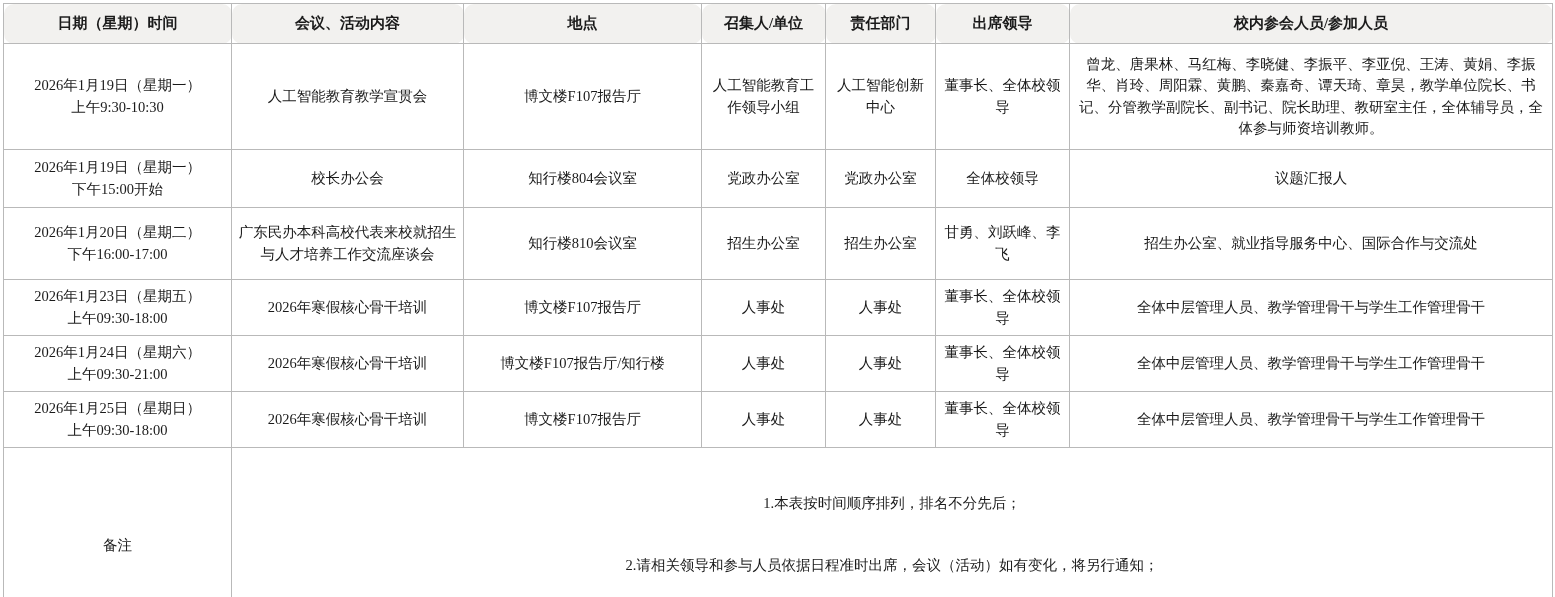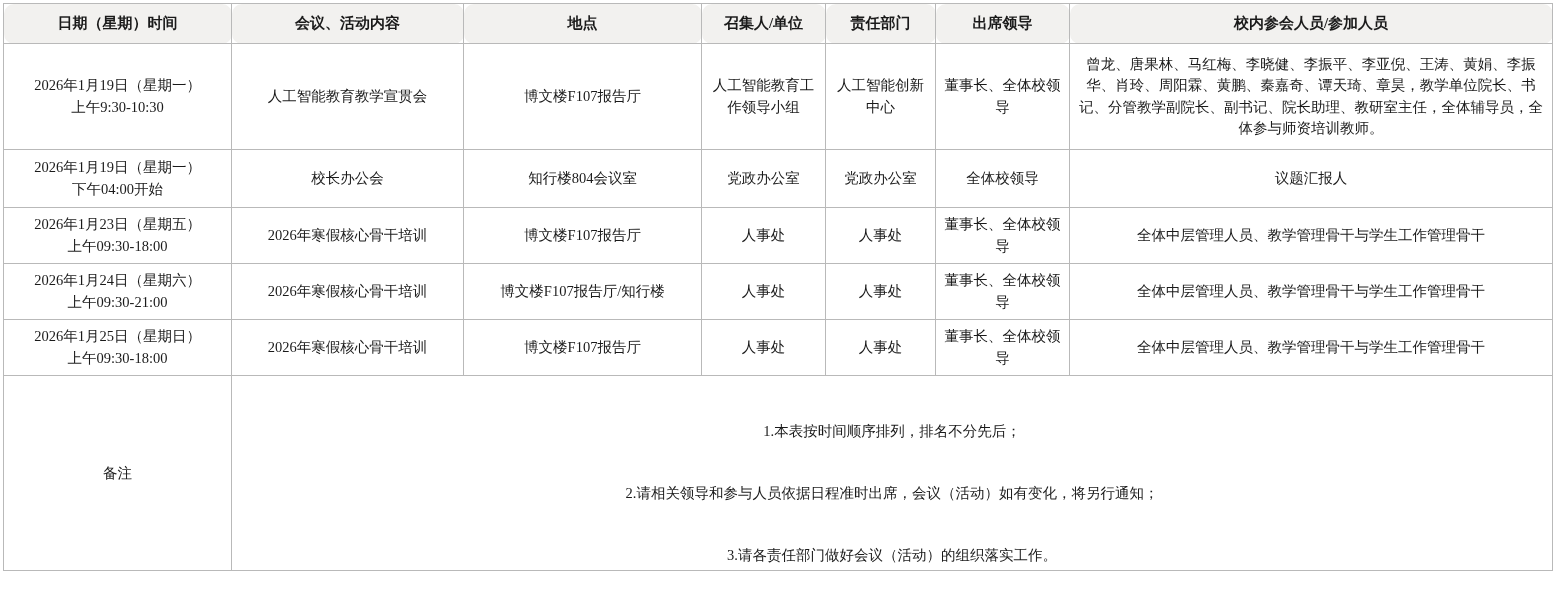--- a/index.html
+++ b/index.html
@@ -101,28 +101,40 @@
         <td>人工智能教育教学宣贯会</td>
         <td>博文楼F107报告厅</td>
         <td>人工智能教育工作领导小组</td>
         <td>人工智能创新中心</td>
         <td>董事长、全体校领导</td>
         <td class="attend-wrap">曾龙、唐果林、马红梅、李晓健、李振平、李亚倪、王涛、黄娟、李振华、肖玲、周阳霖、黄鹏、秦嘉奇、谭天琦、章昊，教学单位院长、书记、分管教学副院长、副书记、院长助理、教研室主任，全体辅导员，全体参与师资培训教师。</td>
       </tr>
       <tr class="r1">
         <td class="date-cell">
             <div>2026年1月19日（星期一）</div>
-            <div>下午04:00开始</div>
+            <div>下午15:00开始</div>
           </td>
         <td>校长办公会</td>
         <td>知行楼804会议室</td>
         <td>党政办公室</td>
         <td>党政办公室</td>
         <td>全体校领导</td>
         <td>议题汇报人</td>
+      </tr>
+      <tr class="r2">
+        <td class="date-cell">
+            <div>2026年1月20日（星期二）</div>
+            <div>下午16:00-17:00</div>
+          </td>
+        <td class="left-align">广东民办本科高校代表来校就招生与人才培养工作交流座谈会</td>
+        <td>知行楼810会议室</td>
+        <td>招生办公室</td>
+        <td>招生办公室</td>
+        <td>甘勇、刘跃峰、李飞</td>
+        <td>招生办公室、就业指导服务中心、国际合作与交流处</td>
       </tr>
       <tr class="r4">
         <td class="date-cell">
             <div>2026年1月23日（星期五）</div>
             <div>上午09:30-18:00</div>
           </td>
         <td>2026年寒假核心骨干培训</td>
         <td>博文楼F107报告厅</td>
         <td>人事处</td>
         <td>人事处</td>

